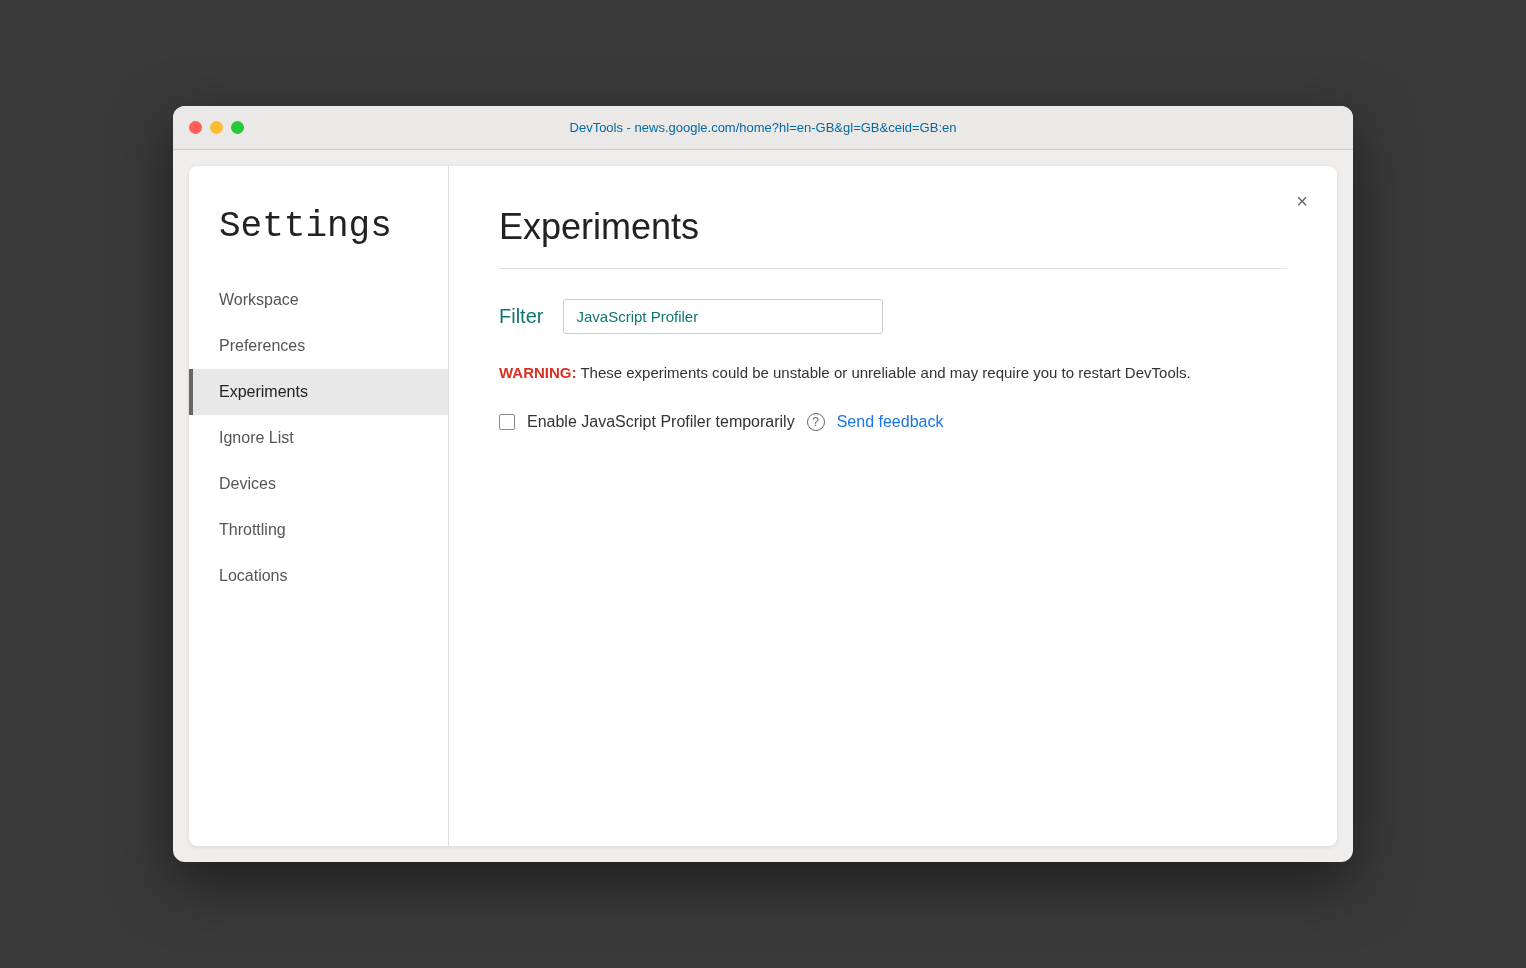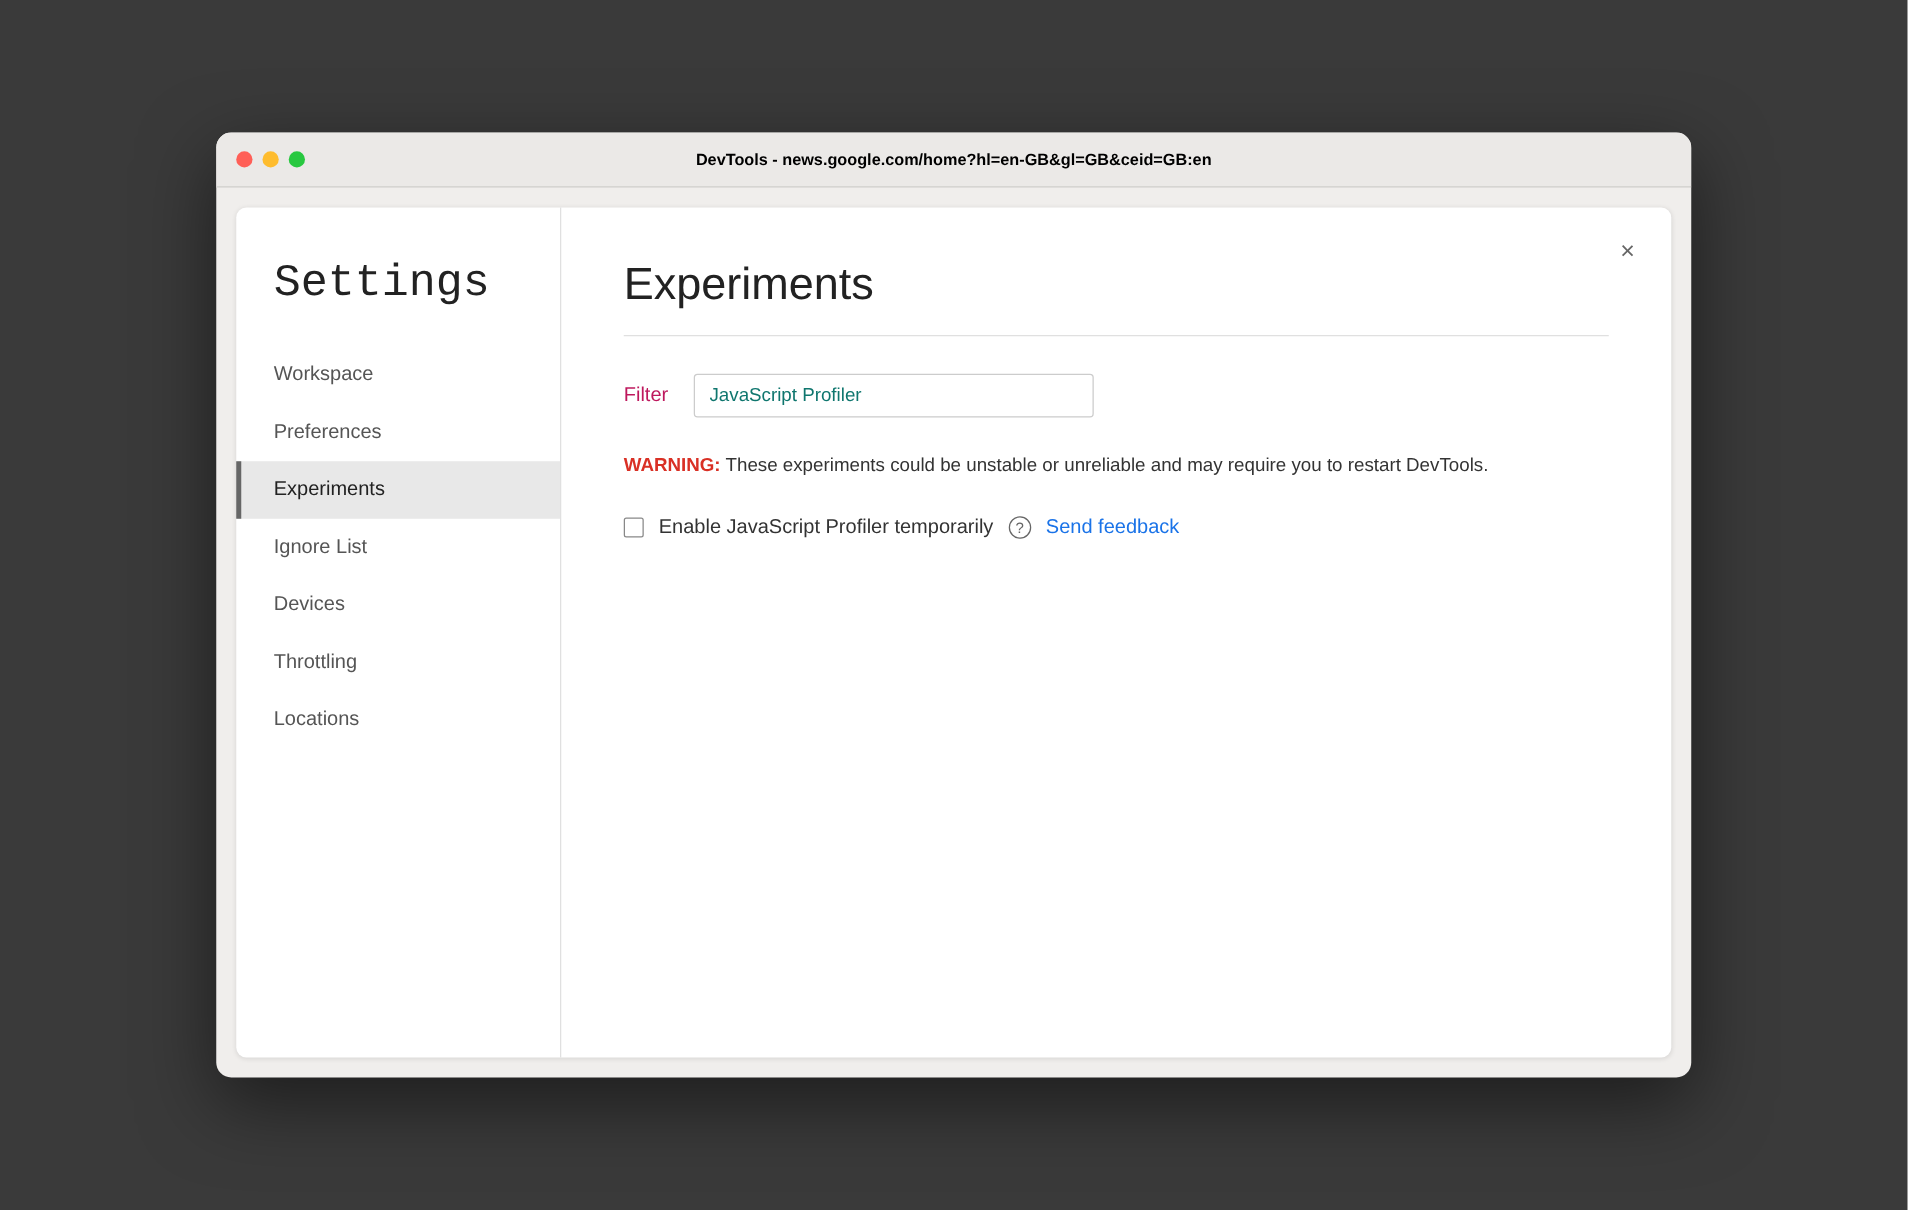--- a/index.html
+++ b/index.html
@@ -48,22 +48,22 @@
       height: 13px;
       border-radius: 50%;
     }
 
     .traffic-light.close { background: #ff5f57; }
     .traffic-light.minimize { background: #febc2e; }
     .traffic-light.maximize { background: #28c840; }
 
     .title-text {
       font-size: 13px;
-      font-weight: 700;
-      color: #000000;
+      font-weight: 400;
+      color: #0369a1;
     }
 
     .window-content {
       background: white;
       margin: 16px;
       border-radius: 8px;
       display: flex;
       min-height: 680px;
       position: relative;
       box-shadow: 0 1px 4px rgba(0,0,0,0.1);
@@ -150,22 +150,22 @@
     }
 
     .filter-row {
       display: flex;
       align-items: center;
       gap: 20px;
       margin-bottom: 28px;
     }
 
     .filter-label {
-      font-size: 16px;
-      color: #be185d;
+      font-size: 20px;
+      color: #0f766e;
     }
 
     .filter-input {
       border: 1px solid #ccc;
       border-radius: 3px;
       padding: 8px 12px;
       font-size: 15px;
       width: 320px;
       outline: none;
       color: #0f766e;

